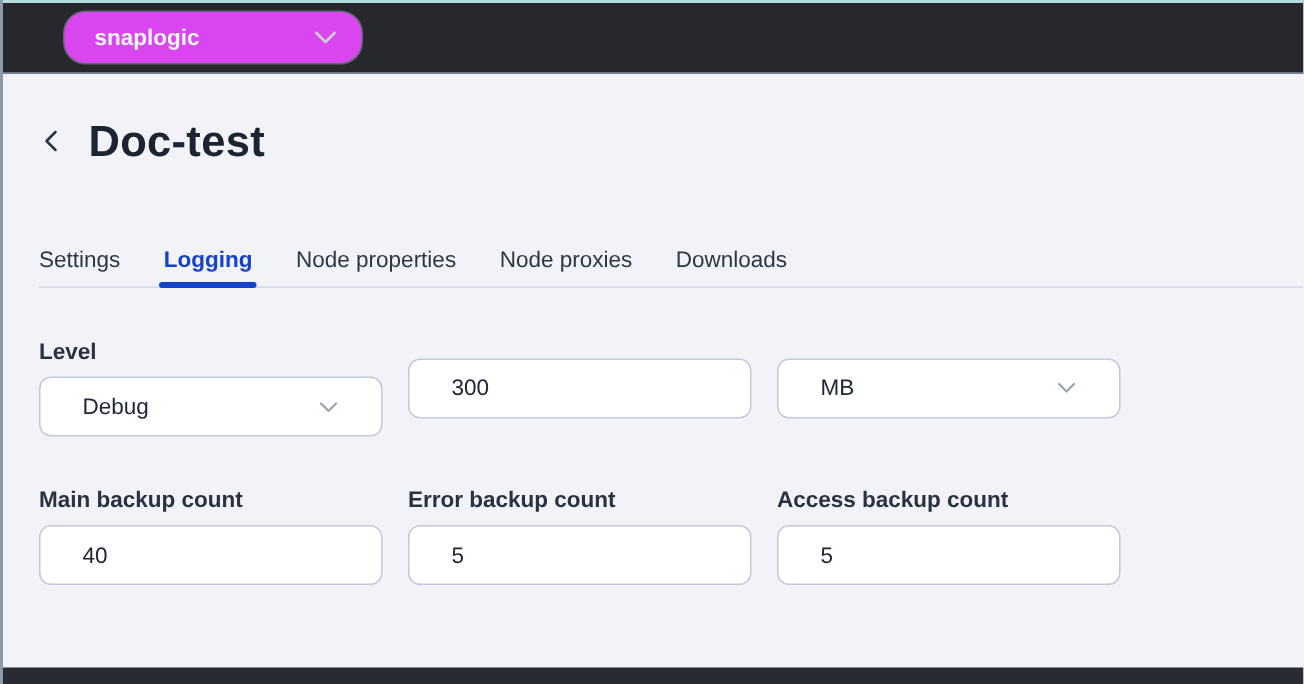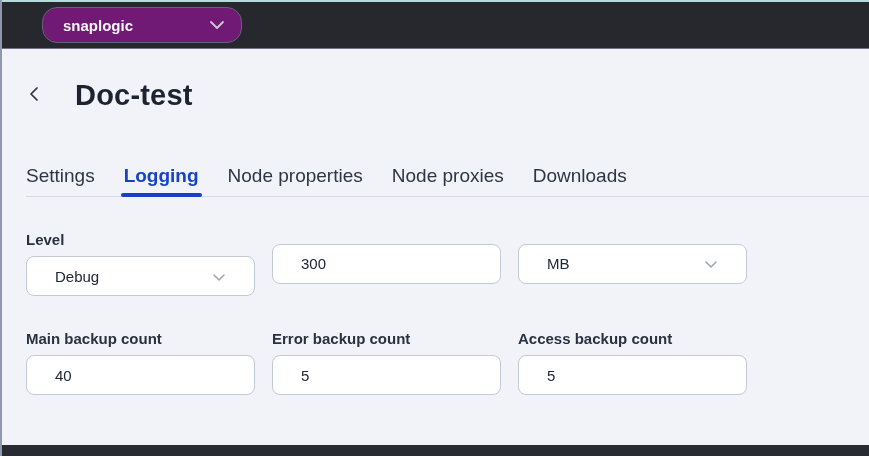--- a/index.html
+++ b/index.html
@@ -22,44 +22,44 @@
   }
   
   .topbar{
     height:49px;background:var(--header-bg);
     border-top:2px solid var(--accent-teal);
     border-bottom:1px solid #6d7385;
     display:flex;align-items:center;
   }
   .org-btn{
     margin-left:42px;width:200px;height:36px;
-    background:#701a75;border:1px solid #606674;border-radius:15px;
+    background:#d946ef;border:1px solid #606674;border-radius:15px;
     color:#f5f6f8;font-size:15px;font-weight:bold;
     display:flex;align-items:center;justify-content:space-between;
     padding:0 16px 0 20px;cursor:pointer;
   }
   .org-btn svg{display:block;}
   
   .content{padding-left:26px;}
   .page-head{display:flex;align-items:center;gap:17px;margin-top:30px;height:32px;}
   .back-btn{
     width:16px;height:20px;display:flex;align-items:center;justify-content:center;
     background:none;border:none;padding:0;cursor:pointer;
   }
   .page-title{
-    margin:16px;font-size:29px;font-weight:bold;color:#1d2330;letter-spacing:.2px;
+    margin:0;font-size:29px;font-weight:bold;color:#1d2330;letter-spacing:.2px;
   }
   
   .tabs{
     display:flex;gap:29px;margin-top:54px;
     border-bottom:1px solid #d6dae4;
     padding-bottom:9px;margin-right:0;
   }
   .tab{
-    position:relative;font-size:19px;color:#2e3644;cursor:pointer;
+    position:relative;font-size:15px;color:#2e3644;cursor:pointer;
     background:none;border:none;padding:0;font-family:inherit;
   }
   .tab.active{color:var(--active-tab);font-weight:bold;}
   .tab.active::after{
     content:"";position:absolute;left:-3px;right:-3px;bottom:-10px;height:4px;
     border-radius:3px;background:var(--active-tab);
   }
   
   .form-row{display:flex;gap:17px;margin-top:34px;align-items:center;}
   .field{width:229px;}

